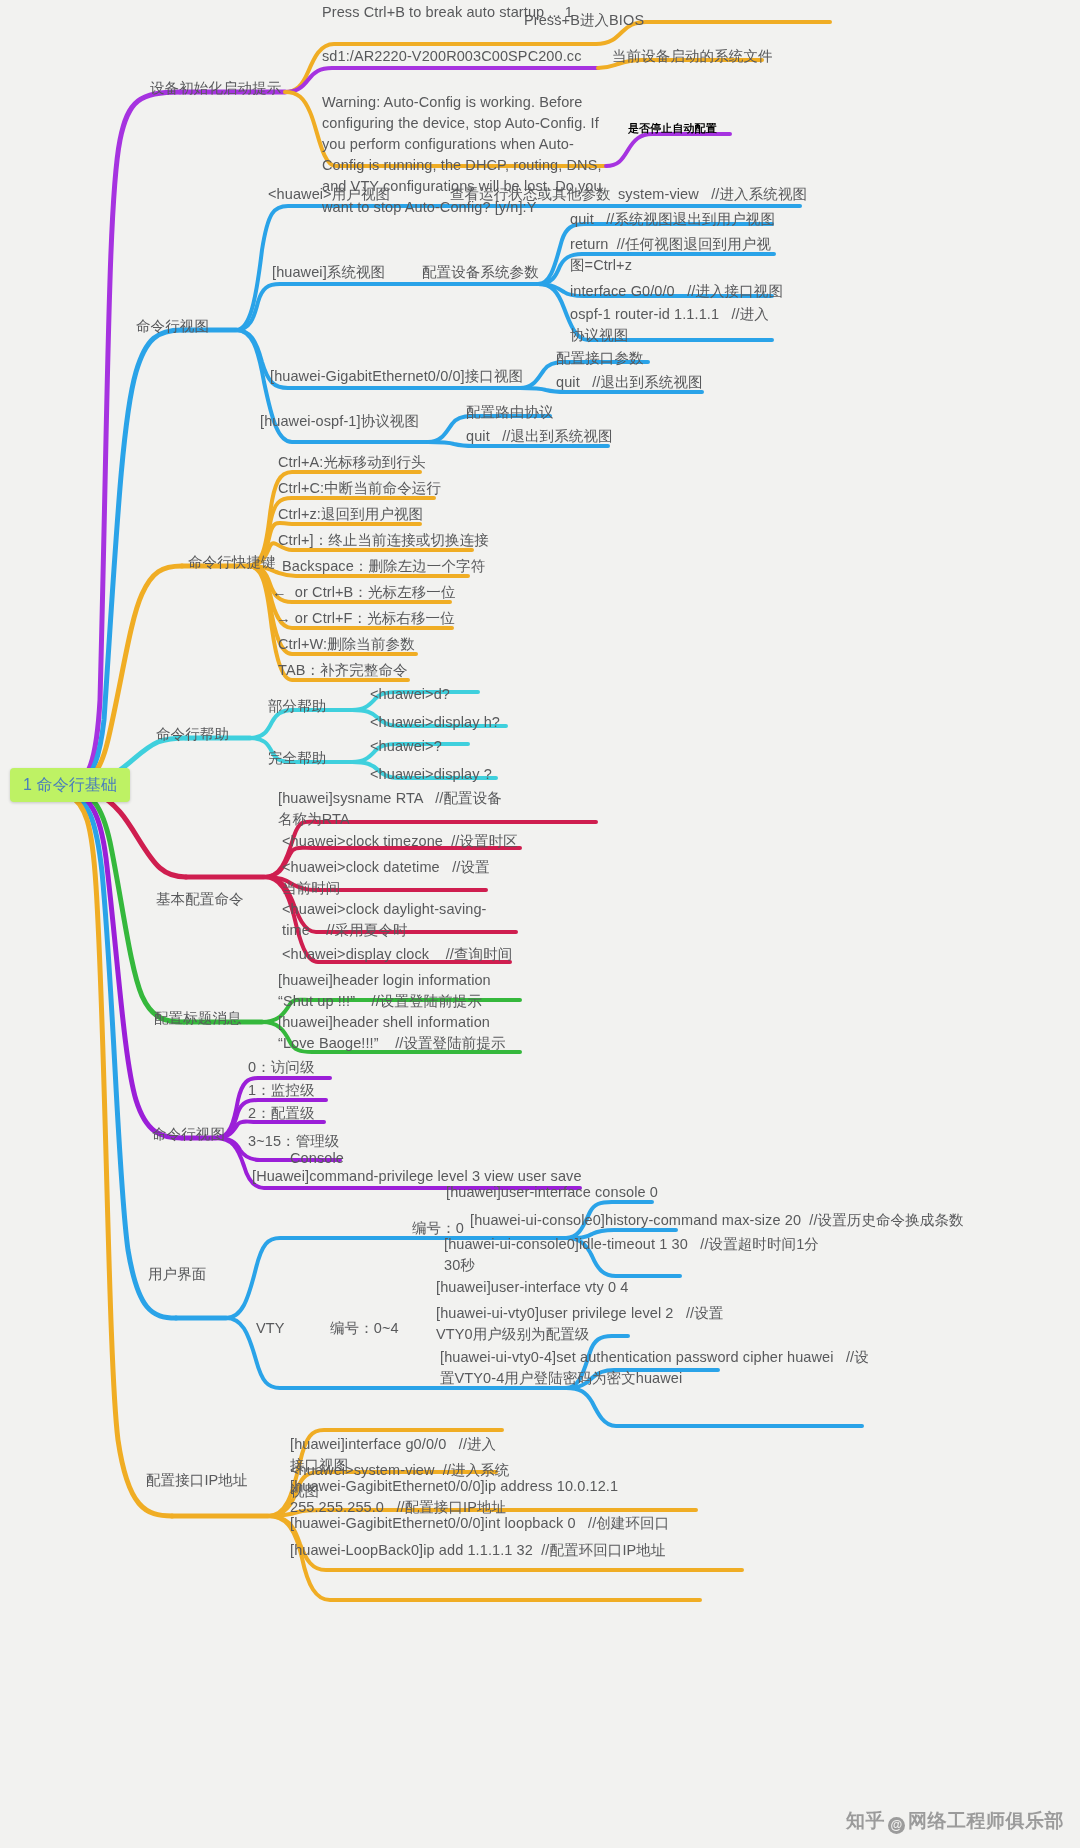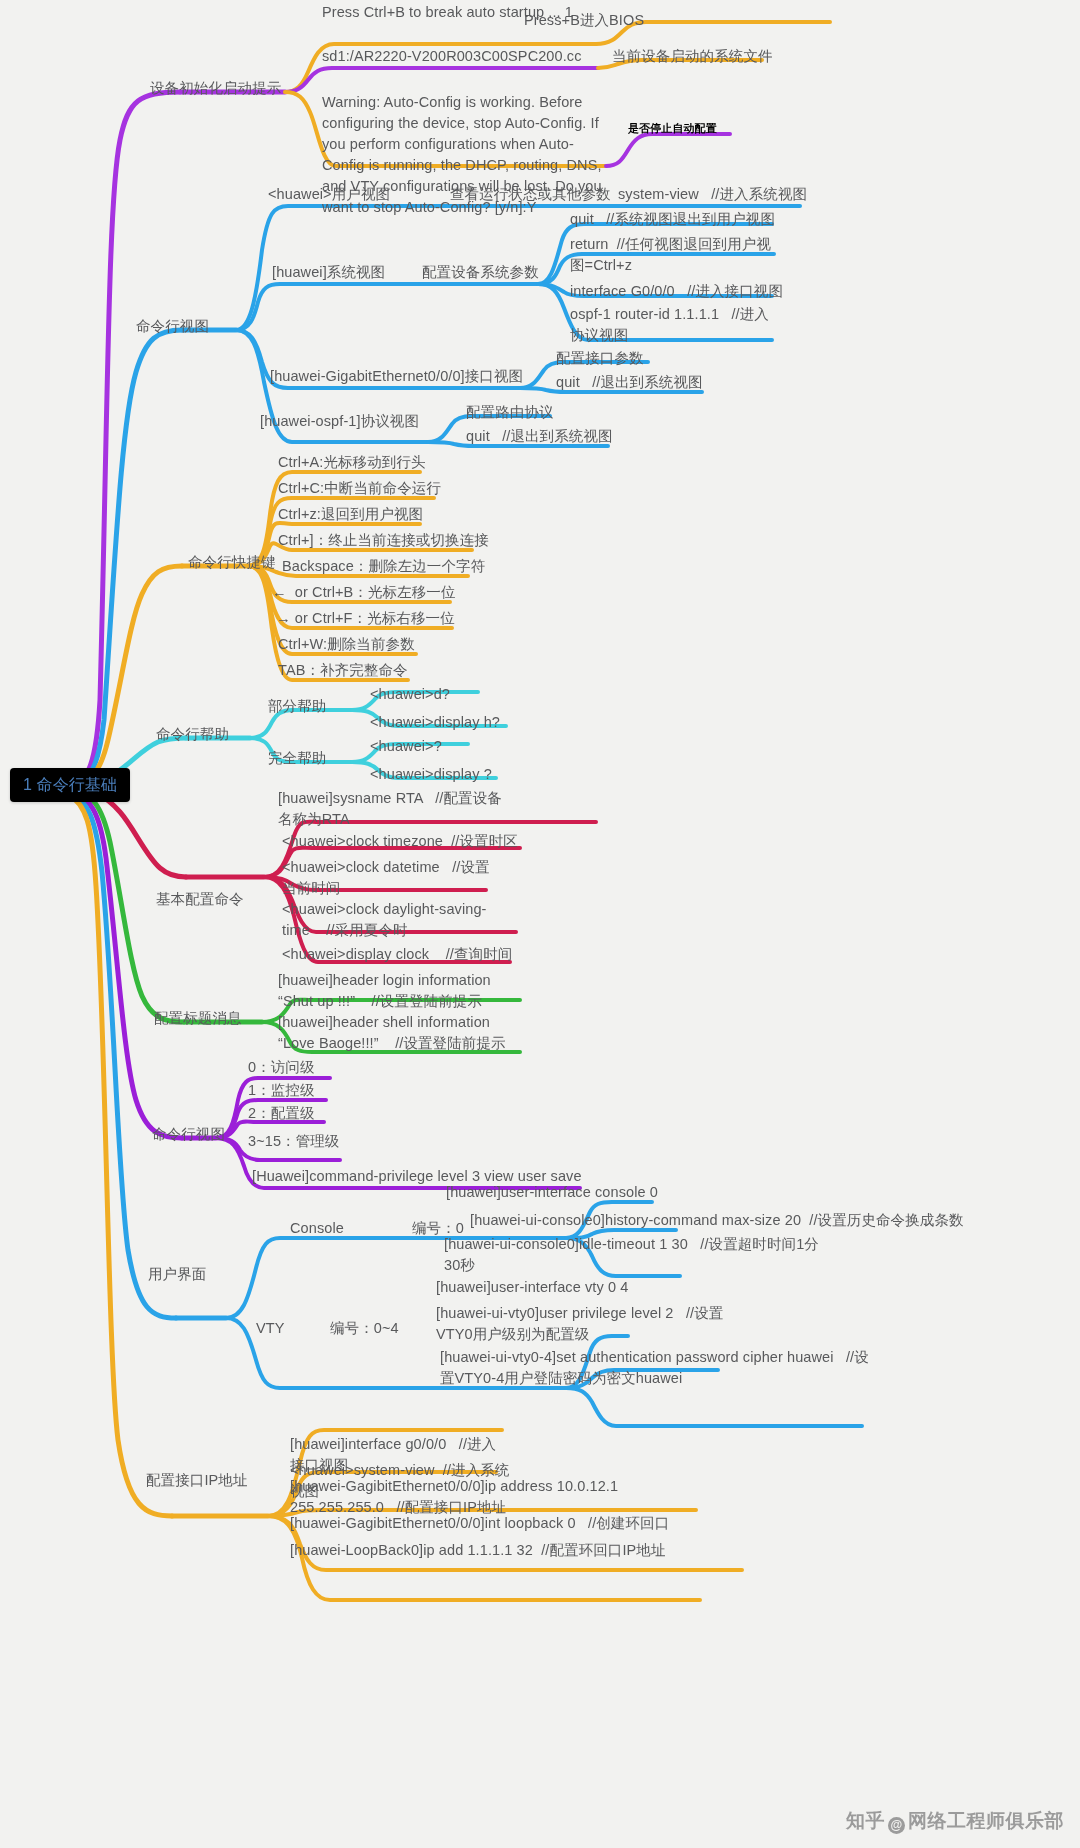--- a/index.html
+++ b/index.html
@@ -15,21 +15,21 @@
   .node{
     position:absolute;
     color:#58595b;
     font-size:14.5px;
     line-height:21px;
     white-space:pre-wrap;
     letter-spacing:0.1px;
   }
   .node.en{font-size:14.5px;}
   .root{
-    background:#000000;
+    background:#bef264;
     color:#4a7ebb;
     font-size:16px;
     padding:7px 13px;
     border-radius:4px;
     box-shadow:0 1px 3px rgba(0,0,0,.18);
     line-height:20px;
     white-space:nowrap;
   }
   .bold-note{font-weight:bold;color:#000000;font-size:11px;}
   .watermark{
@@ -222,21 +222,21 @@
   <div class="node" style="left:278px;top:970px;width:250px;">[huawei]header login information “Shut up !!!”    //设置登陆前提示</div>
 
   <div class="node" style="left:152px;top:1124px;">命令行视图</div>
   <div class="node" style="left:248px;top:1057px;">0：访问级</div>
   <div class="node" style="left:248px;top:1080px;">1：监控级</div>
   <div class="node" style="left:248px;top:1103px;">2：配置级</div>
   <div class="node" style="left:248px;top:1131px;">3~15：管理级</div>
   <div class="node" style="left:252px;top:1166px;">[Huawei]command-privilege level 3 view user save</div>
 
   <div class="node" style="left:148px;top:1264px;">用户界面</div>
-  <div class="node" style="left:290px;top:1218px;">Console</div>
+  <div class="node" style="left:290px;top:1148px;">Console</div>
   <div class="node" style="left:412px;top:1218px;">编号：0</div>
   <div class="node" style="left:446px;top:1182px;">[huawei]user-interface console 0</div>
   <div class="node" style="left:470px;top:1210px;">[huawei-ui-console0]history-command max-size 20  //设置历史命令换成条数</div>
   <div class="node" style="left:444px;top:1234px;width:380px;">[huawei-ui-console0]idle-timeout 1 30   //设置超时时间1分30秒</div>
   <div class="node" style="left:256px;top:1318px;">VTY</div>
   <div class="node" style="left:330px;top:1318px;">编号：0~4</div>
   <div class="node" style="left:436px;top:1277px;">[huawei]user-interface vty 0 4</div>
   <div class="node" style="left:436px;top:1303px;width:300px;">[huawei-ui-vty0]user privilege level 2   //设置VTY0用户级别为配置级</div>
   <div class="node" style="left:440px;top:1347px;width:442px;">[huawei-ui-vty0-4]set authentication password cipher huawei   //设置VTY0-4用户登陆密码为密文huawei</div>
 

